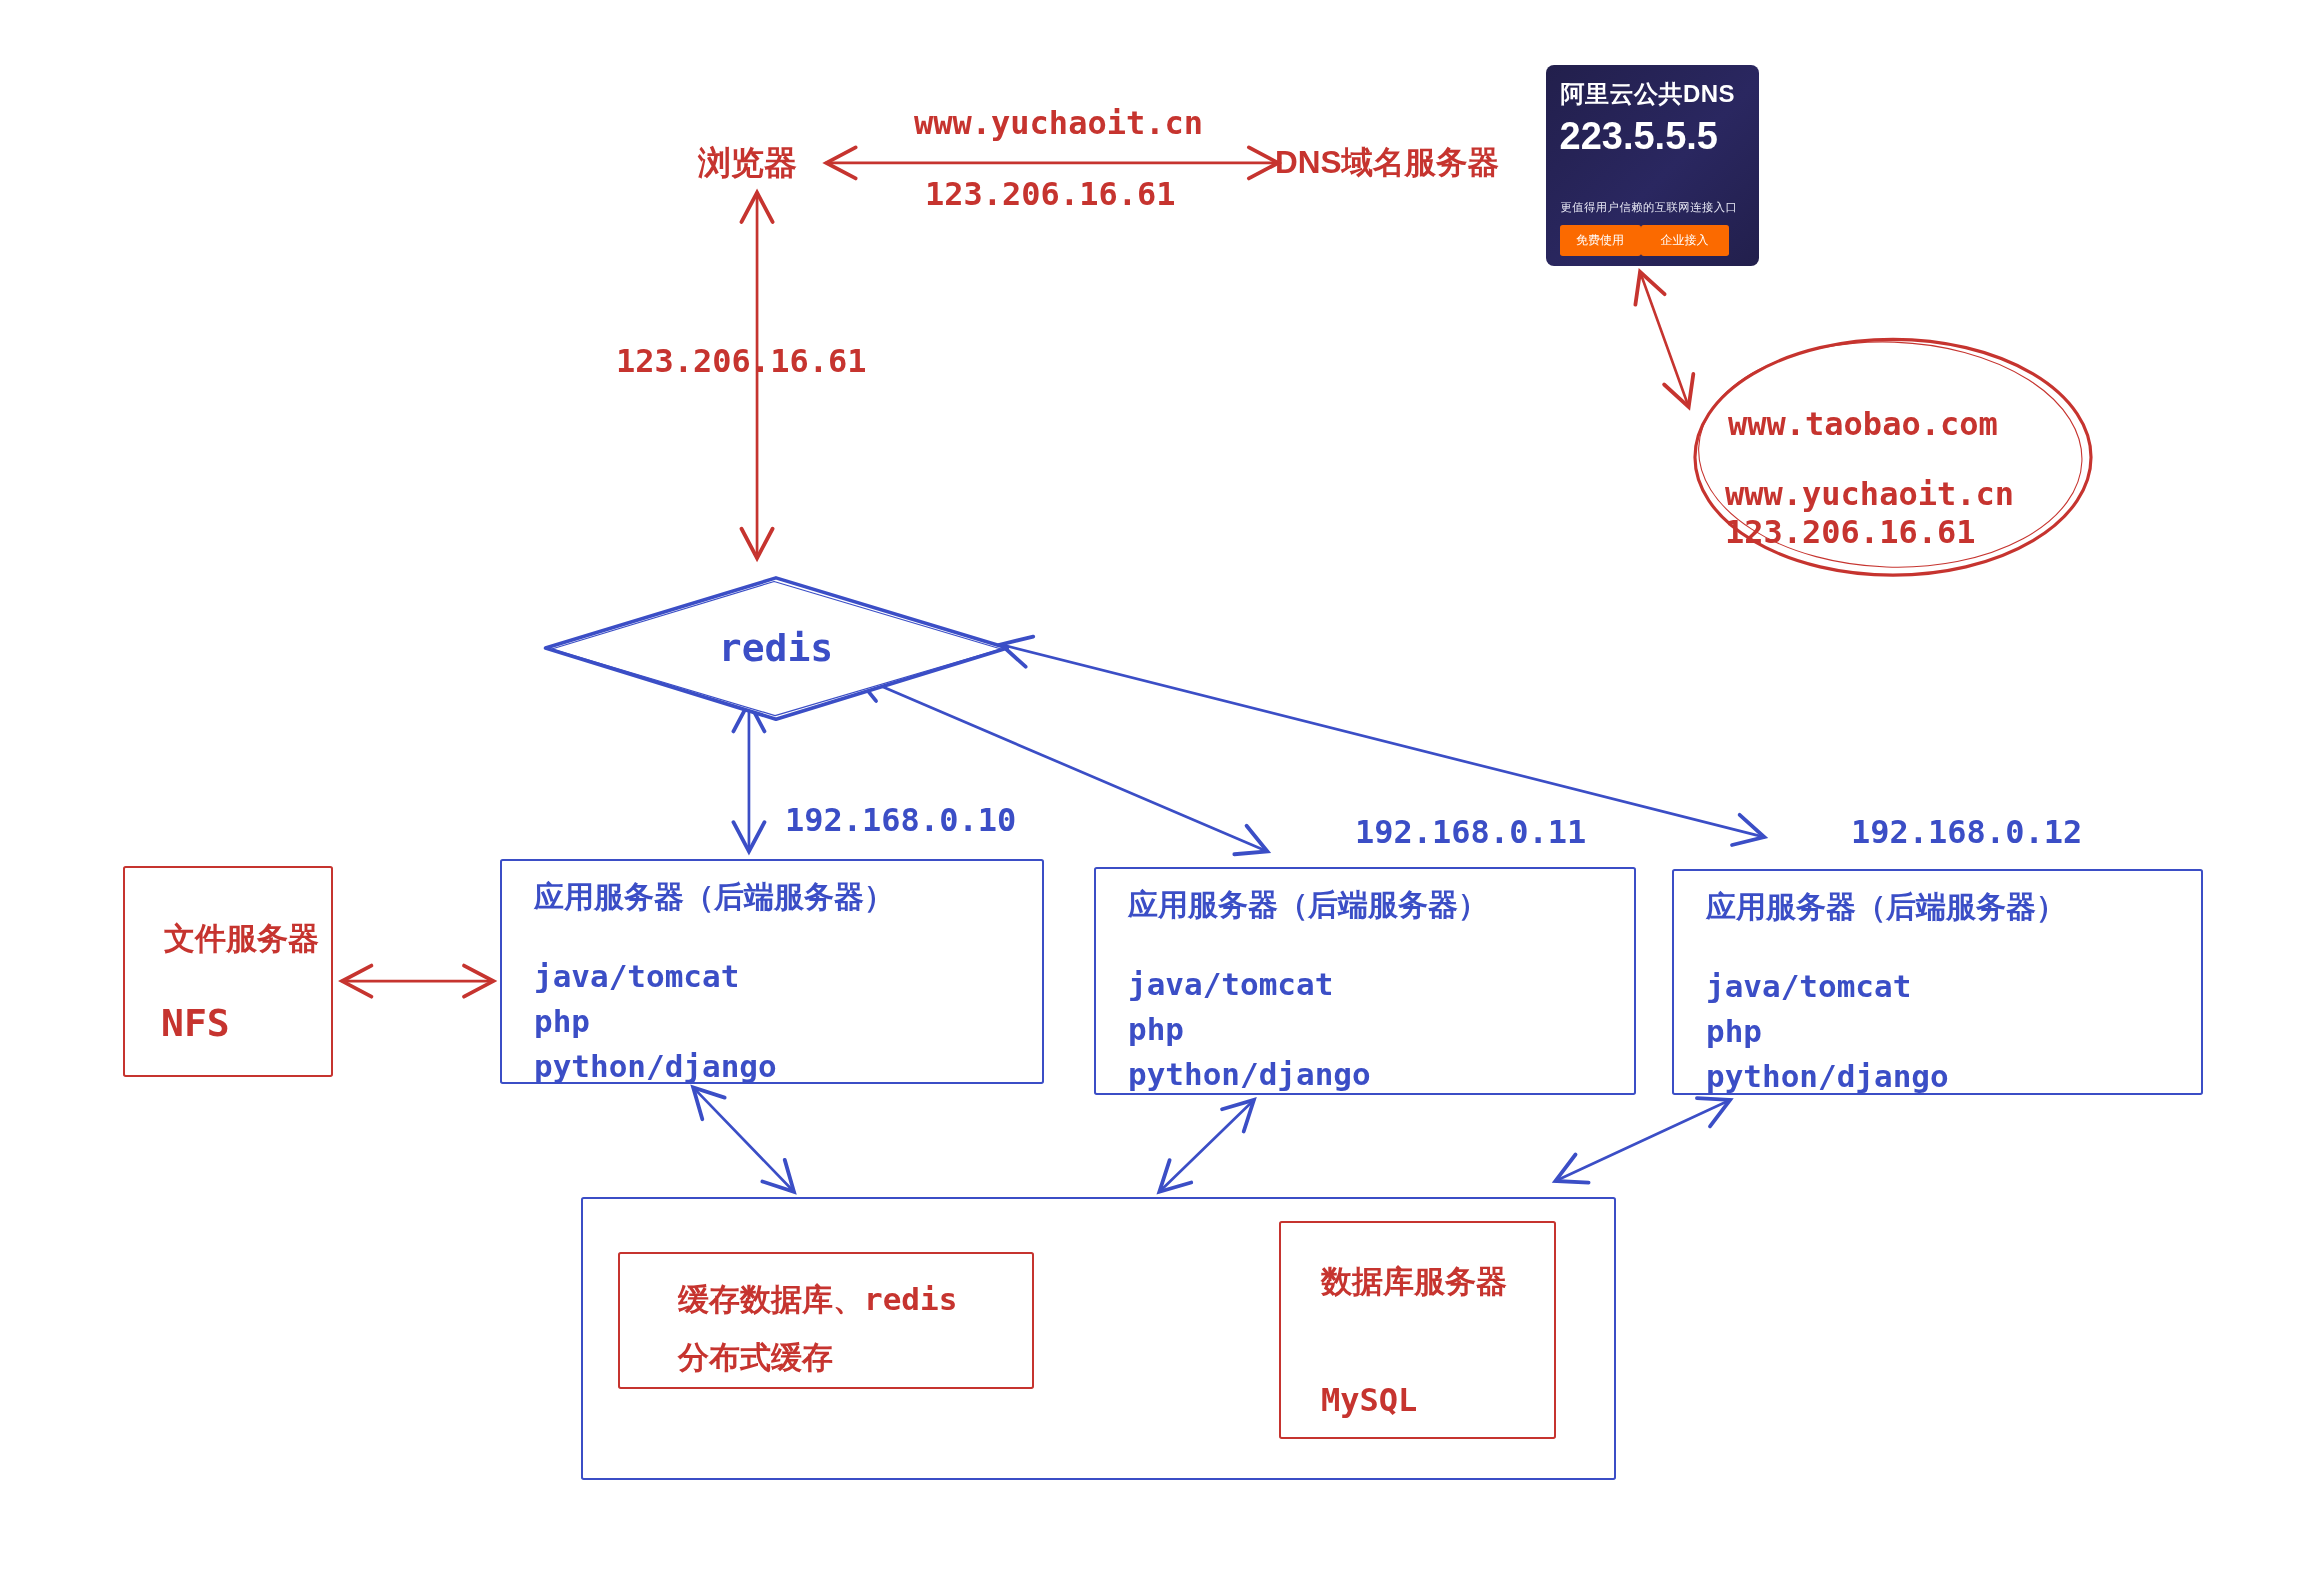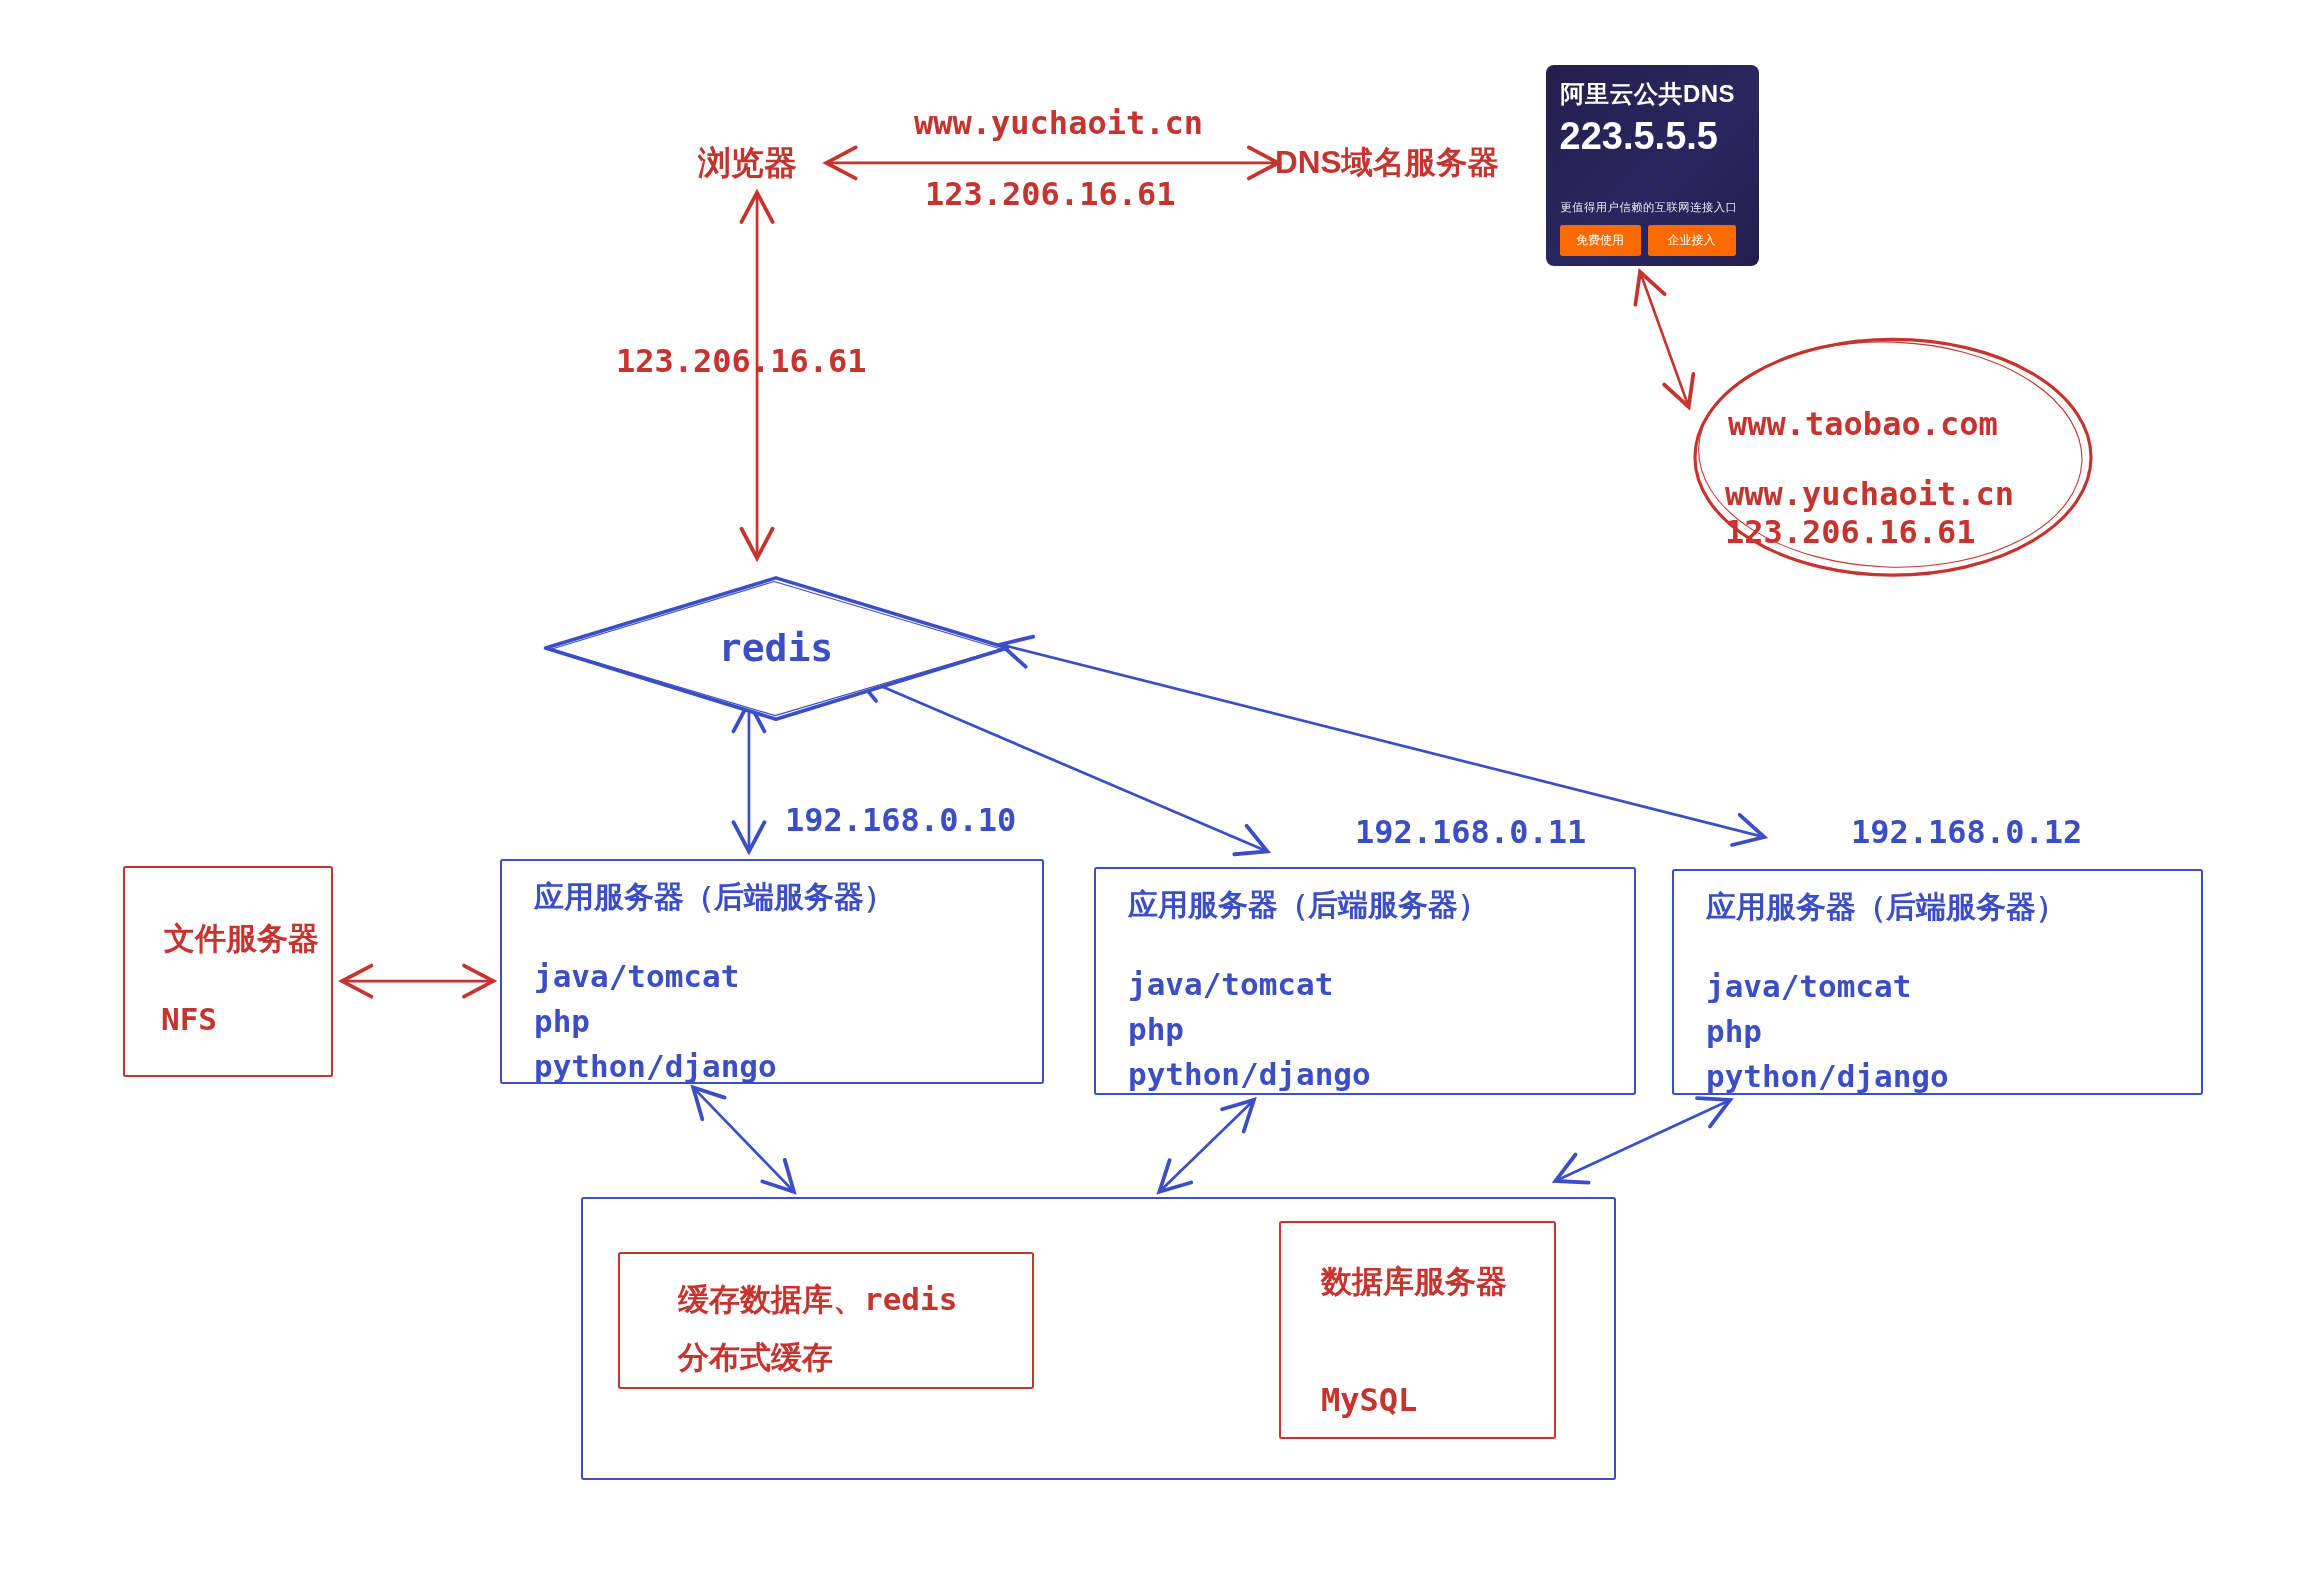--- a/index.html
+++ b/index.html
@@ -15,21 +15,21 @@
   .app-title{font-size:30px;color:#3b4ec6;}
   .stack{margin-top:36px;font-size:31px;line-height:45px;color:#3b4ec6;}
   .red-box{position:absolute;border:2.7px solid #c6342f;border-radius:2.7px;background:#fff;box-sizing:border-box;}
   .blue-box{position:absolute;border:2.7px solid #3b4ec6;border-radius:2.7px;background:#fff;box-sizing:border-box;}
   .card{position:absolute;left:1546px;top:65px;width:213px;height:201px;border-radius:8px;
         background:linear-gradient(135deg,#221f4c 0%,#2a2760 55%,#221f4c 100%);color:#ffffff;}
   .card .t{position:absolute;left:14.4px;top:12.6px;font-size:24px;font-weight:bold;letter-spacing:0.5px;}
   .card .ip{position:absolute;left:13.5px;top:50px;font-size:38px;font-weight:bold;
             font-family:"Liberation Sans","DejaVu Sans",sans-serif;}
   .card .sub{position:absolute;left:14.4px;top:117px;font-size:11.3px;color:#e8e9f5;letter-spacing:0.5px;margin-top:18px;}
-  .card .btnrow{position:absolute;left:13.5px;top:160px;display:flex;gap:7px;}
+  .card .btnrow{position:absolute;left:13.5px;top:160px;display:flex;gap:0;}
   .card .btn{background:#fb6a00;color:#fff;font-size:12px;border-radius:2.7px;display:flex;
              align-items:center;justify-content:center;height:31px;cursor:pointer;}
   .lbl{position:absolute;white-space:nowrap;}
 </style>
 </head>
 <body>
 
 <div class="canvas">
 
   <svg class="layer" width="2317" height="1577" viewBox="0 0 2574 1752">
@@ -111,21 +111,21 @@
     <div class="app-title zh">应用服务器（后端服务器）</div>
     <div class="stack mono">
       <div>java/tomcat</div>
       <div>php</div>
       <div>python/django</div>
     </div>
   </div>
 
   <div class="red-box" style="left:123px;top:866px;width:210px;height:211px;">
     <div class="lbl zh red" style="left:39px;top:50px;font-size:31px;">文件服务器</div>
-    <div class="lbl mono red" style="left:36px;top:133px;font-size:31px;">NFS</div>
+    <div class="lbl mono red" style="left:36px;top:133px;font-size:38px;">NFS</div>
   </div>
 
   <div class="blue-box" style="left:581px;top:1197px;width:1035px;height:283px;">
     <div class="red-box" style="left:35px;top:53px;width:416px;height:137px;">
       <div class="lbl red" style="left:58px;top:25px;font-size:31px;font-weight:600;font-family:'DejaVu Sans Mono','Liberation Sans',sans-serif;">缓存数据库、redis</div>
       <div class="lbl zh red" style="left:58px;top:83px;font-size:31px;">分布式缓存</div>
     </div>
     <div class="red-box" style="left:696px;top:21.6px;width:277px;height:218px;">
       <div class="lbl zh red" style="left:40px;top:38px;font-size:31px;">数据库服务器</div>
       <div class="lbl mono red" style="left:40px;top:158px;font-size:32px;">MySQL</div>

